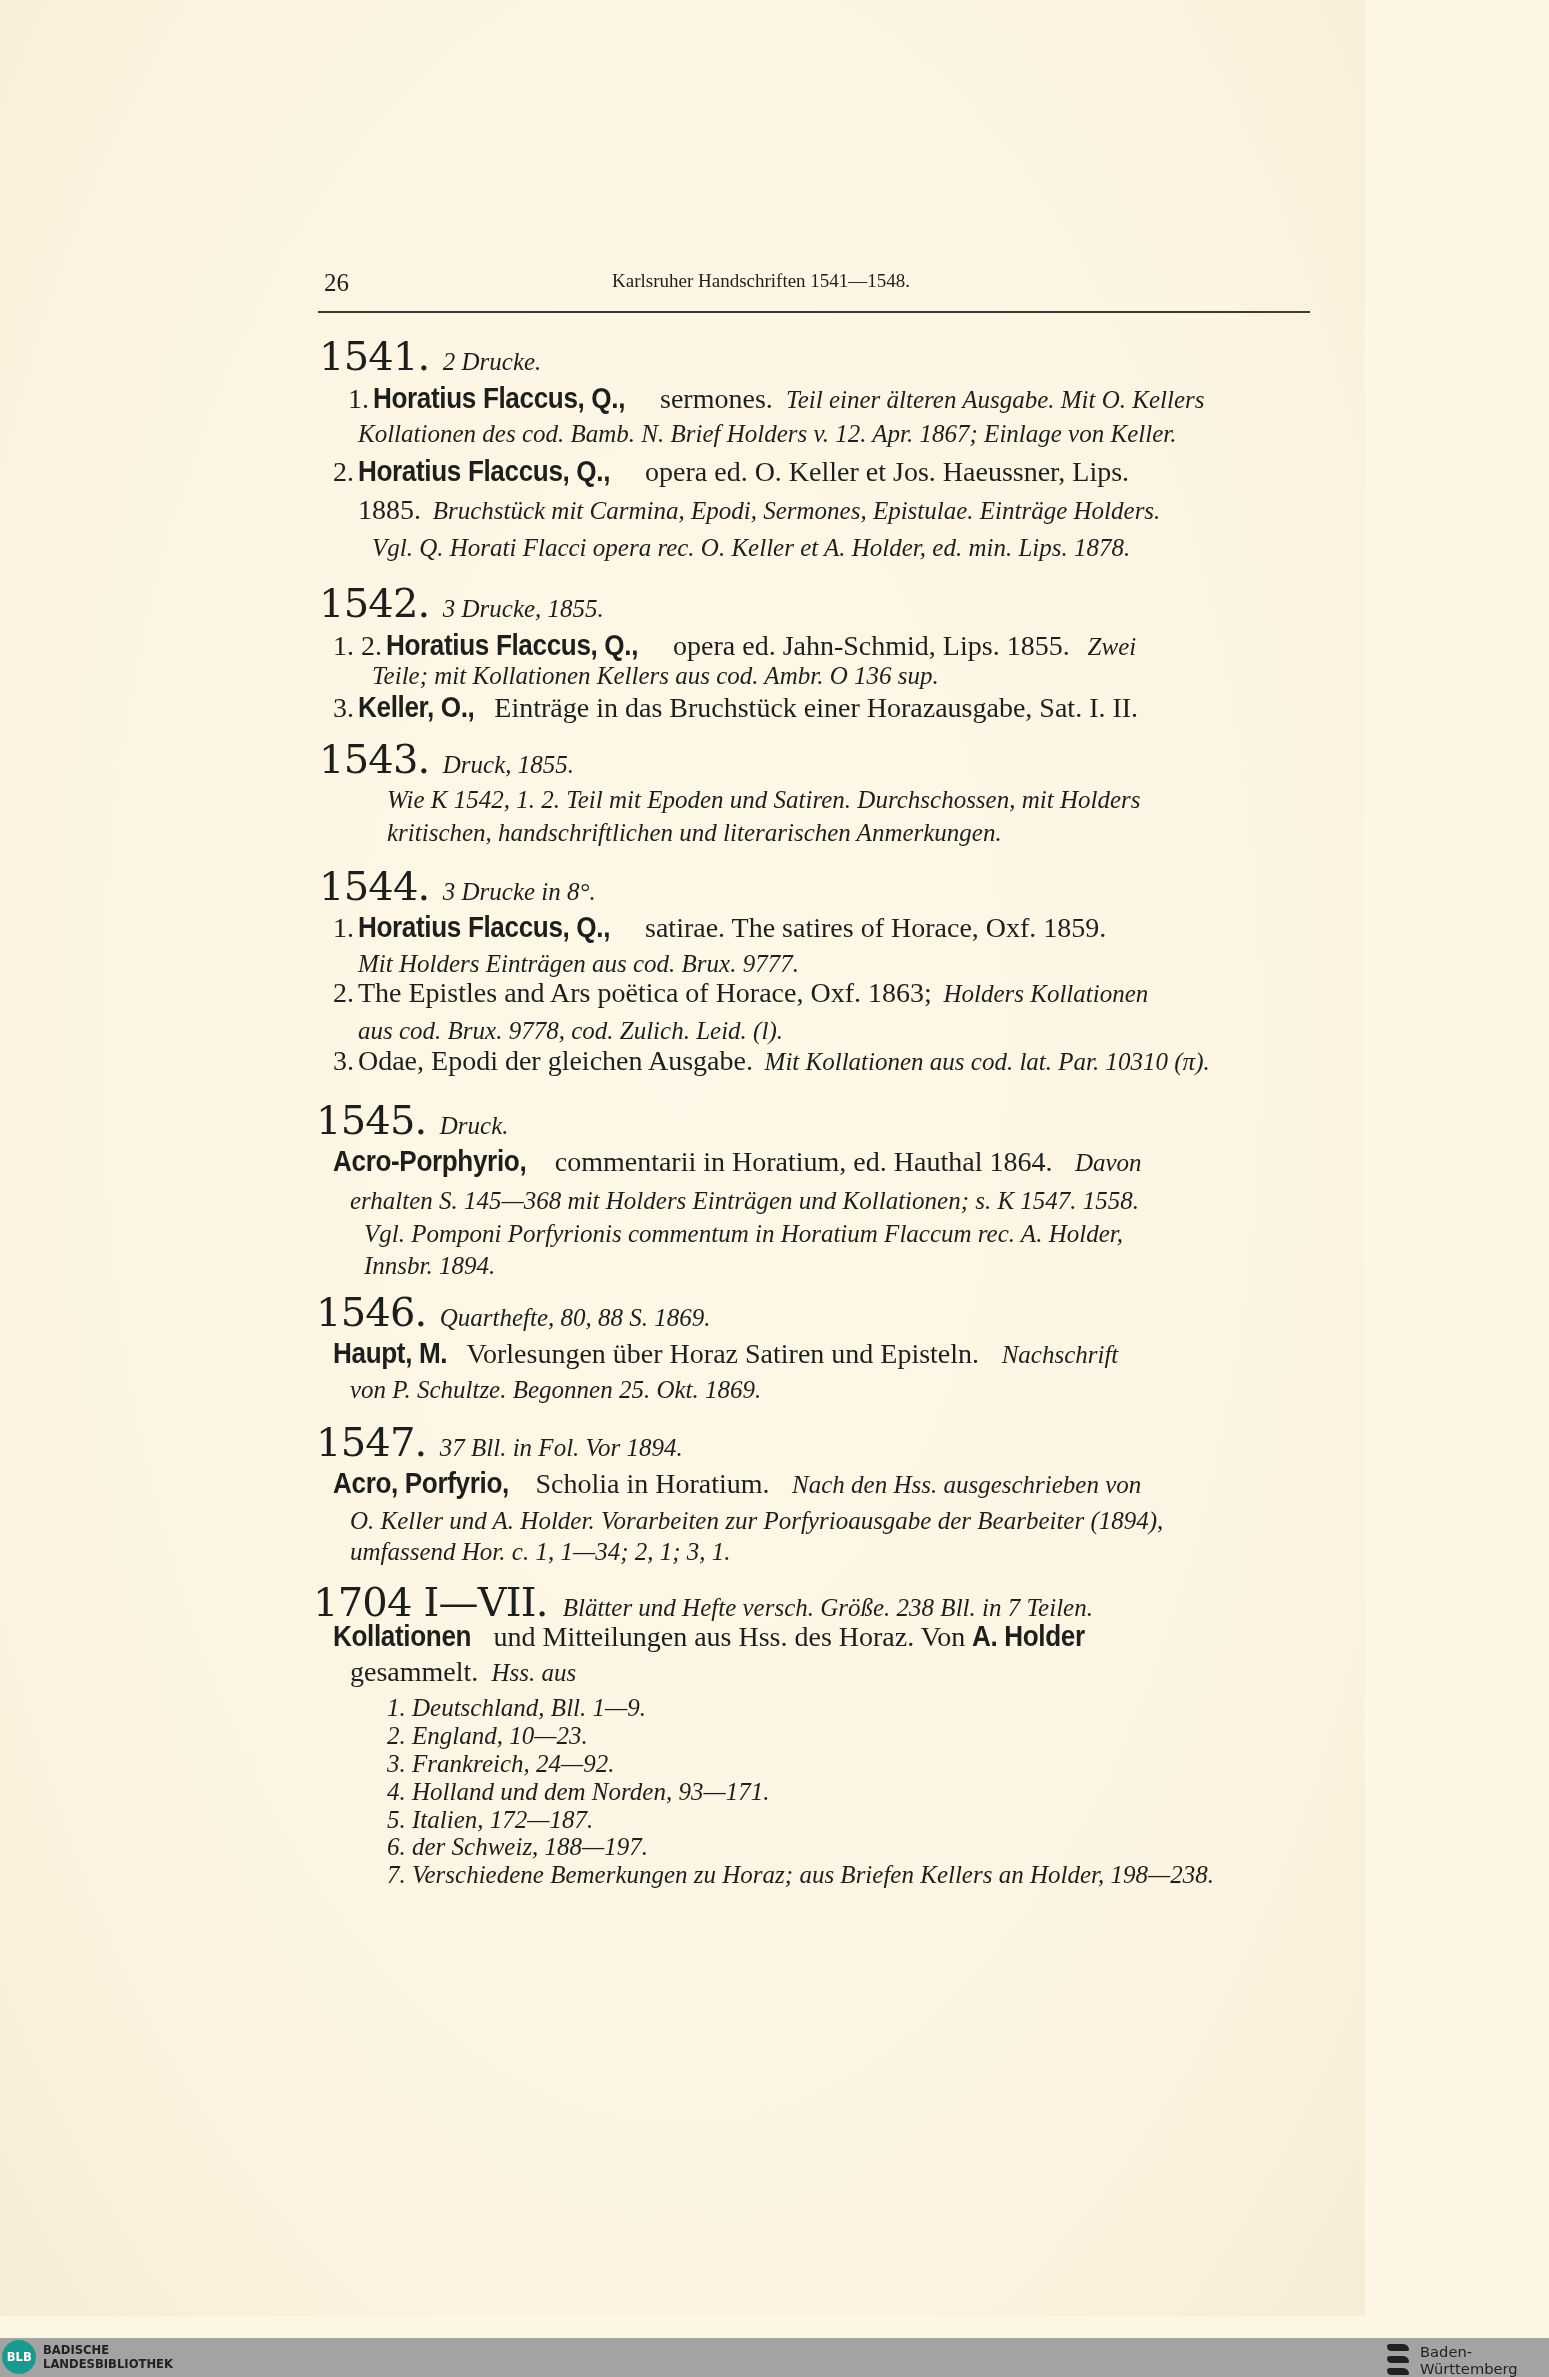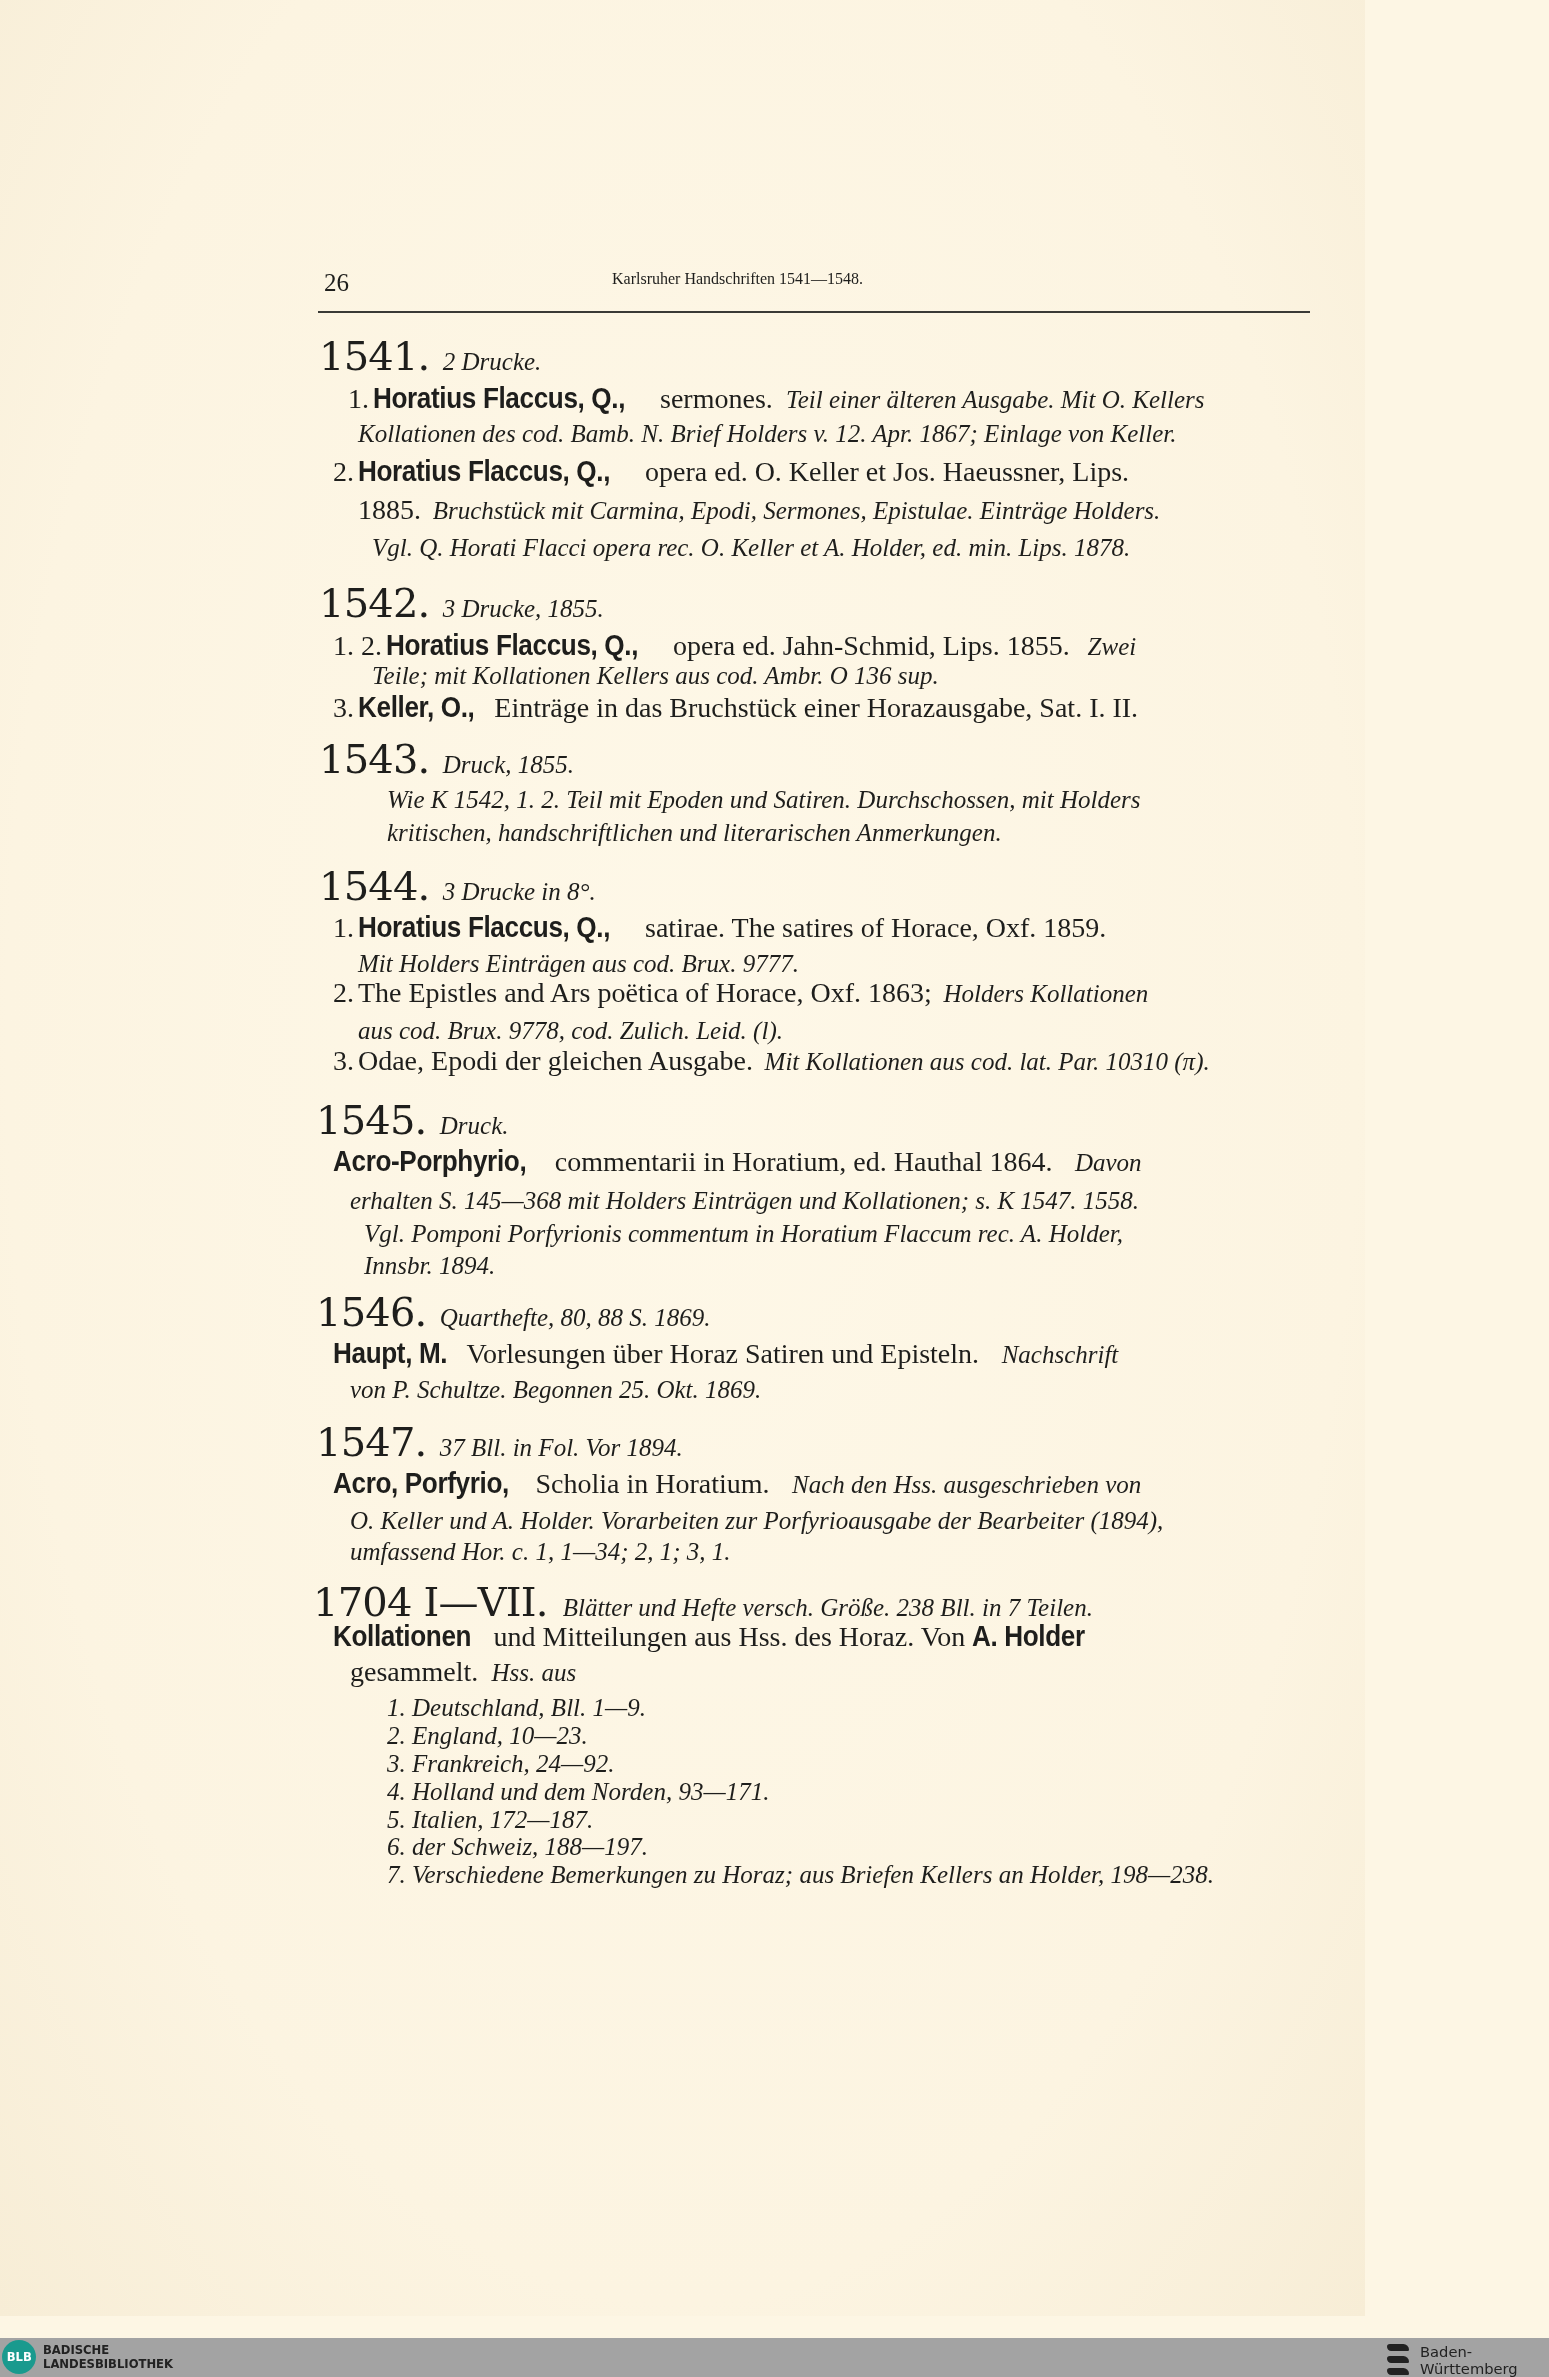--- a/index.html
+++ b/index.html
@@ -10,21 +10,21 @@
     color:#1e1e1c;
   }
   .page { position:absolute; left:0; top:0; width:1365px; height:2316px;
     background: radial-gradient(ellipse at 50% 45%, #fef8e8 0%, #fcf4e1 70%, #f7edd6 100%); }
   .ln { position:absolute; white-space:nowrap; line-height:1; }
   .it { font-family:"Liberation Serif", serif; font-style:italic; font-size:25px; }
   .rm { font-family:"Liberation Serif", serif; font-size:28px; }
   .bold { font-family:"Liberation Sans", sans-serif; font-weight:bold; font-size:29px; letter-spacing:-0.4px; transform:scaleX(0.9); display:inline-block; transform-origin:left; }
   .entry-no { font-family:"DejaVu Serif", serif; font-size:40px; letter-spacing:-0.8px; }
   .header-num { font-family:"Liberation Serif", serif; font-size:25px; }
-  .header-title { font-family:"Liberation Serif", serif; font-size:16px; }
+  .header-title { font-family:"Liberation Serif", serif; font-size:19px; }
   .rule { position:absolute; left:318px; top:311px; width:992px; height:1.5px; background:#3a3a36; }
   .footer { position:absolute; left:0; top:2338px; width:1549px; height:56px; background:#a3a3a3; }
   .blb-badge { position:absolute; left:2.3px; top:2.3px; width:34px; height:34px; border-radius:50%;
     background:#1a9a8e; color:#fff; font-family:"DejaVu Sans", sans-serif; font-weight:bold; font-size:11.6px;
     display:flex; align-items:center; justify-content:center; }
   .blb-text { position:absolute; left:43px; top:5.4px; font-family:"DejaVu Sans", sans-serif; font-weight:bold; font-size:11.6px; line-height:14px; color:#222; }
   .bw { position:absolute; left:1387px; top:4.6px; display:flex; align-items:center; }
   .bw-lions { width:23px; height:31px; display:flex; flex-direction:column; justify-content:space-between; }
   .bw-lions span { display:block; height:7px; width:22px; background:#222; border-radius:3.1px 6.2px 1.5px 4.6px; }
   .bw-text { margin-left:11px; font-family:"DejaVu Sans", sans-serif; font-size:14.7px; color:#222; }

